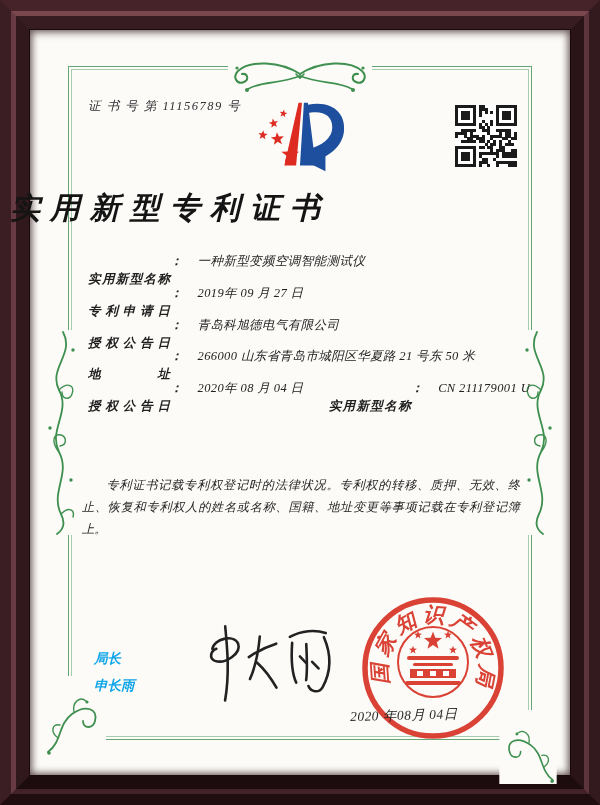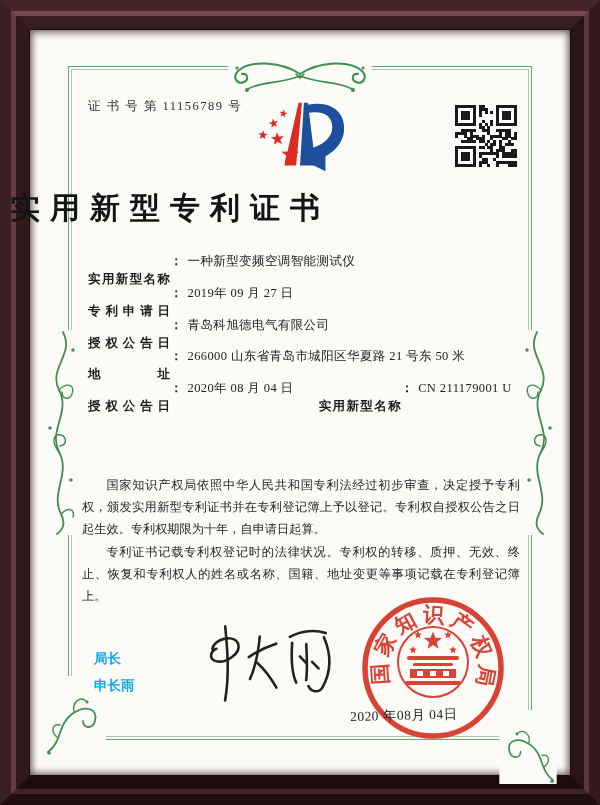--- a/index.html
+++ b/index.html
@@ -1,21 +1,21 @@
 <!DOCTYPE html>
 <html style="--seal-red: #d8392b; --logo-blue: #1d4f9e; --logo-red: #dd2b22; --green: #3f8f4f; --green-border: #64a674; --paper: #fcfbf8;"><head>
 <meta charset="utf-8">
 <style>
   :root{
     --paper:#fcfbf8; --green:#3f8f4f; --green-border:#64a674;
     --seal-red:#d8392b; --logo-blue:#1d4f9e; --logo-red:#dd2b22;
   }
   html,body{margin:0;padding:0;width:600px;height:805px;overflow:hidden;background:#1d0e10;
     font-family:"Liberation Serif","DejaVu Serif",serif;}
-  .stage{position:relative;width:600px;height:805px;}
+  .stage{position:relative;width:600px;height:805px;font-style:italic;}
   
   .frame-a{position:absolute;inset:0;border:11px solid;border-color:#452329 #331a1e #200d10 #3b1e24;}
   .frame-b{position:absolute;inset:11px;border:5px solid;border-color:#7a474f #5d333c #422228 #683a43;}
   .frame-c{position:absolute;inset:16px;border:13px solid;border-color:#371c21 #2b1418 #1d0c0e #31181d;}
   .frame-d{position:absolute;inset:29px;border:1px solid #180a0c;}
   .matte{position:absolute;inset:30px;background:var(--paper);
     box-shadow:inset 0 3px 8px rgba(40,15,15,.38), inset 0 -3px 7px rgba(40,15,15,.28),
                inset 3px 0 7px rgba(40,15,15,.28), inset -3px 0 7px rgba(40,15,15,.28);}
   
   .gframe{position:absolute;left:68px;right:68px;top:66px;bottom:65px;border:1px solid var(--green-border);}
@@ -26,21 +26,21 @@
   .orn circle{fill:var(--green);}
   .wbg{fill:var(--paper);}
   
   .cert-no{position:absolute;left:88px;top:98px;font-size:12.5px;letter-spacing:1.5px;color:#2f2f33;}
   .title{position:absolute;left:0;right:0;top:188px;text-align:left;font-size:30px;font-weight:bold;
     letter-spacing:10px;text-indent:10px;color:#141414;}
   .fields{position:absolute;left:88px;top:253px;width:432px;font-size:12.5px;color:#222;}
   .frow{height:31.8px;white-space:nowrap;}
   .flabel{display:inline-block;width:82px;text-align:justify;text-align-last:justify;font-weight:bold;color:#1e1e1e;vertical-align:top;margin-top:18px;}
   .fcolon{font-weight:bold;color:#1e1e1e;}
-  .fvalue{margin-left:5px;letter-spacing:.4px;}
+  .fvalue{margin-left:15px;letter-spacing:.4px;}
   .gpair2{margin-left:22px;}
   .bodytext{position:absolute;left:82px;width:438px;top:474px;font-size:12.2px;line-height:1.82;
     color:#262626;text-align:justify;}
   .bodytext p{margin:0;text-indent:2em;}
   .signer{position:absolute;left:94px;top:645px;font-size:13.5px;color:#0ea5e9;line-height:27px;font-weight:bold;}
   .sig{position:absolute;left:195px;top:612px;width:150px;height:95px;transform:rotate(-3deg);}
   .sig path{stroke:#222;stroke-width:2.6;fill:none;stroke-linecap:round;stroke-linejoin:round;}
   .seal{position:absolute;left:347px;top:592px;width:172px;height:152px;opacity:.95;}
   .seal .ring{fill:none;stroke:var(--seal-red);stroke-width:5.5;}
   .seal .wreath{fill:none;stroke:var(--seal-red);stroke-width:2;}
@@ -394,21 +394,20 @@
     <div class="frow">
       <span class="flabel">地址</span><span class="fcolon">：</span><span class="fvalue">266000 山东省青岛市城阳区华夏路 21 号东 50 米</span>
     </div>
     <div class="frow">
       <span><span class="flabel">授权公告日</span><span class="fcolon">：</span><span class="fvalue">2020年 08 月 04 日</span></span>
       <span class="gpair2"><span class="flabel">实用新型名称</span><span class="fcolon">：</span><span class="fvalue">CN 211179001 U</span></span>
     </div>
   </div>
 
   <div class="bodytext">
-    <p>国家知识产权局依照中华人民共和国专利法经过初步审查，决定授予专利权，颁发实用新型专利证书并在专利登记簿上予以登记。专利权自授权公告之日起生效。专利权期限为十年，自申请日起算。</p>
     <p>专利证书记载专利权登记时的法律状况。专利权的转移、质押、无效、终止、恢复和专利权人的姓名或名称、国籍、地址变更等事项记载在专利登记簿上。</p>
   </div>
 
   <div class="signer">
     <div>局长</div>
     <div>申长雨</div>
   </div>
 
   <svg class="sig" viewBox="0 0 150 95">
     <path d="M18,34 C20,24 40,20 44,30 C47,40 30,50 20,46 C14,43 16,36 22,34"></path>

